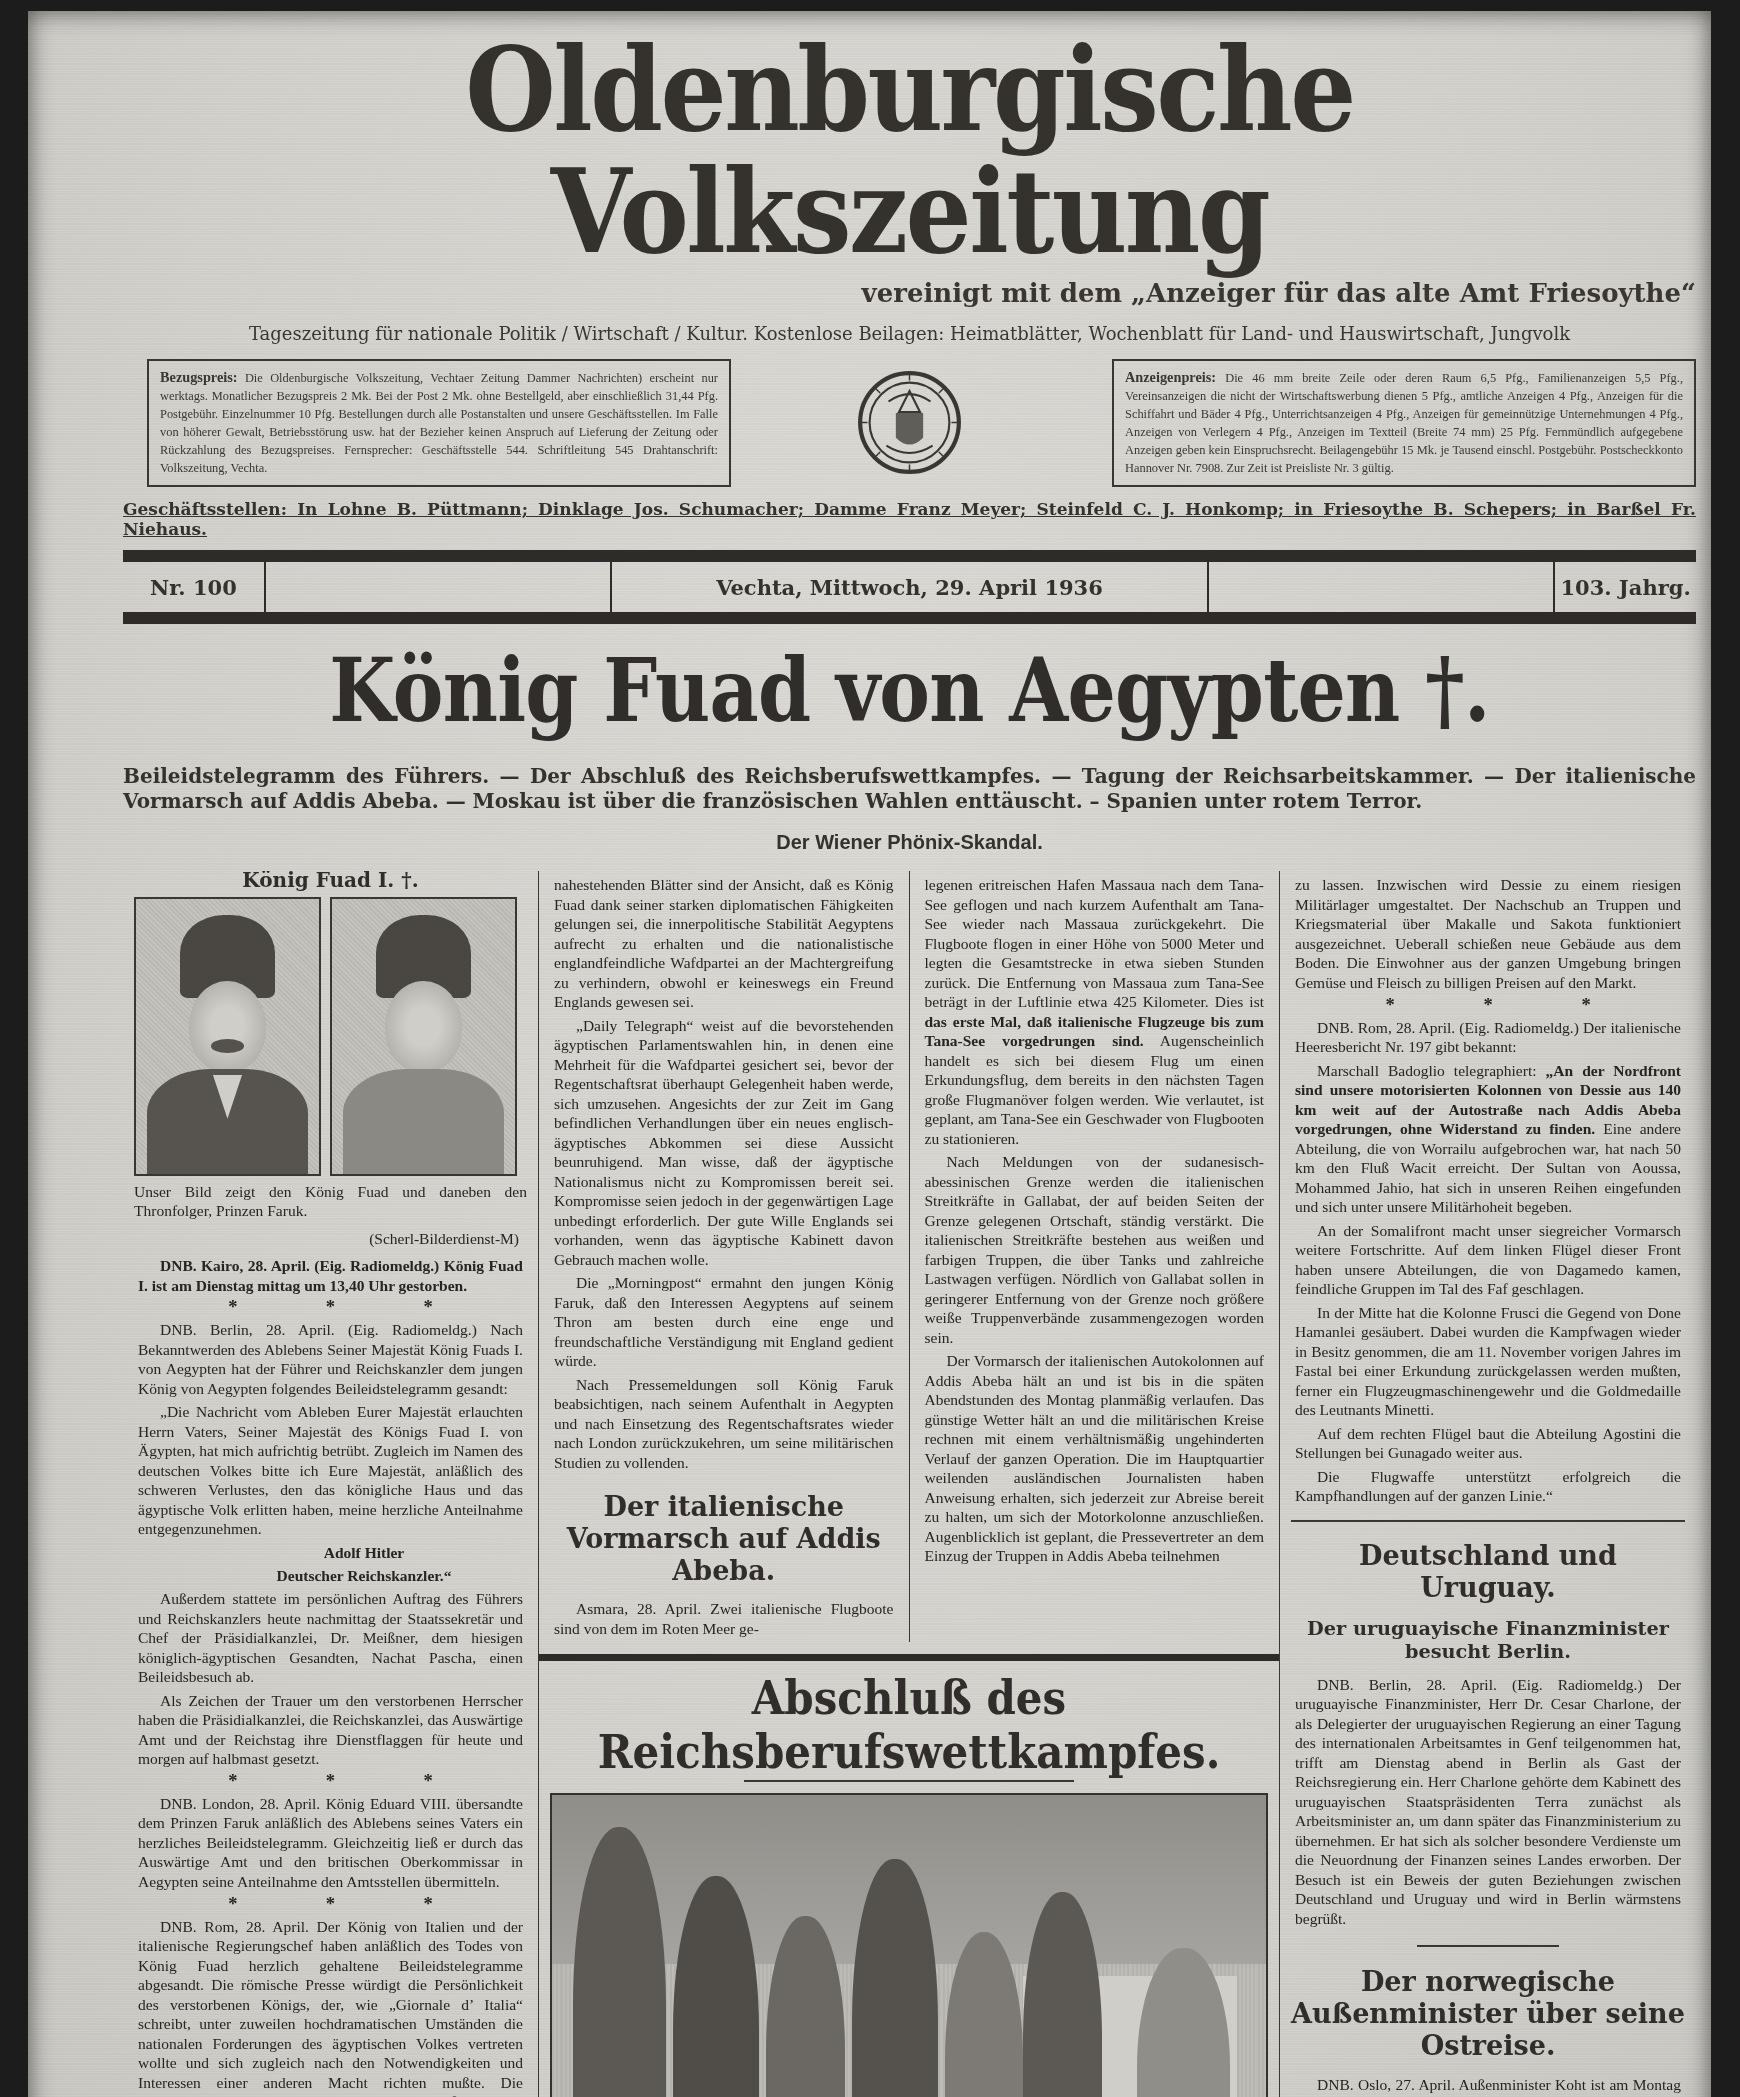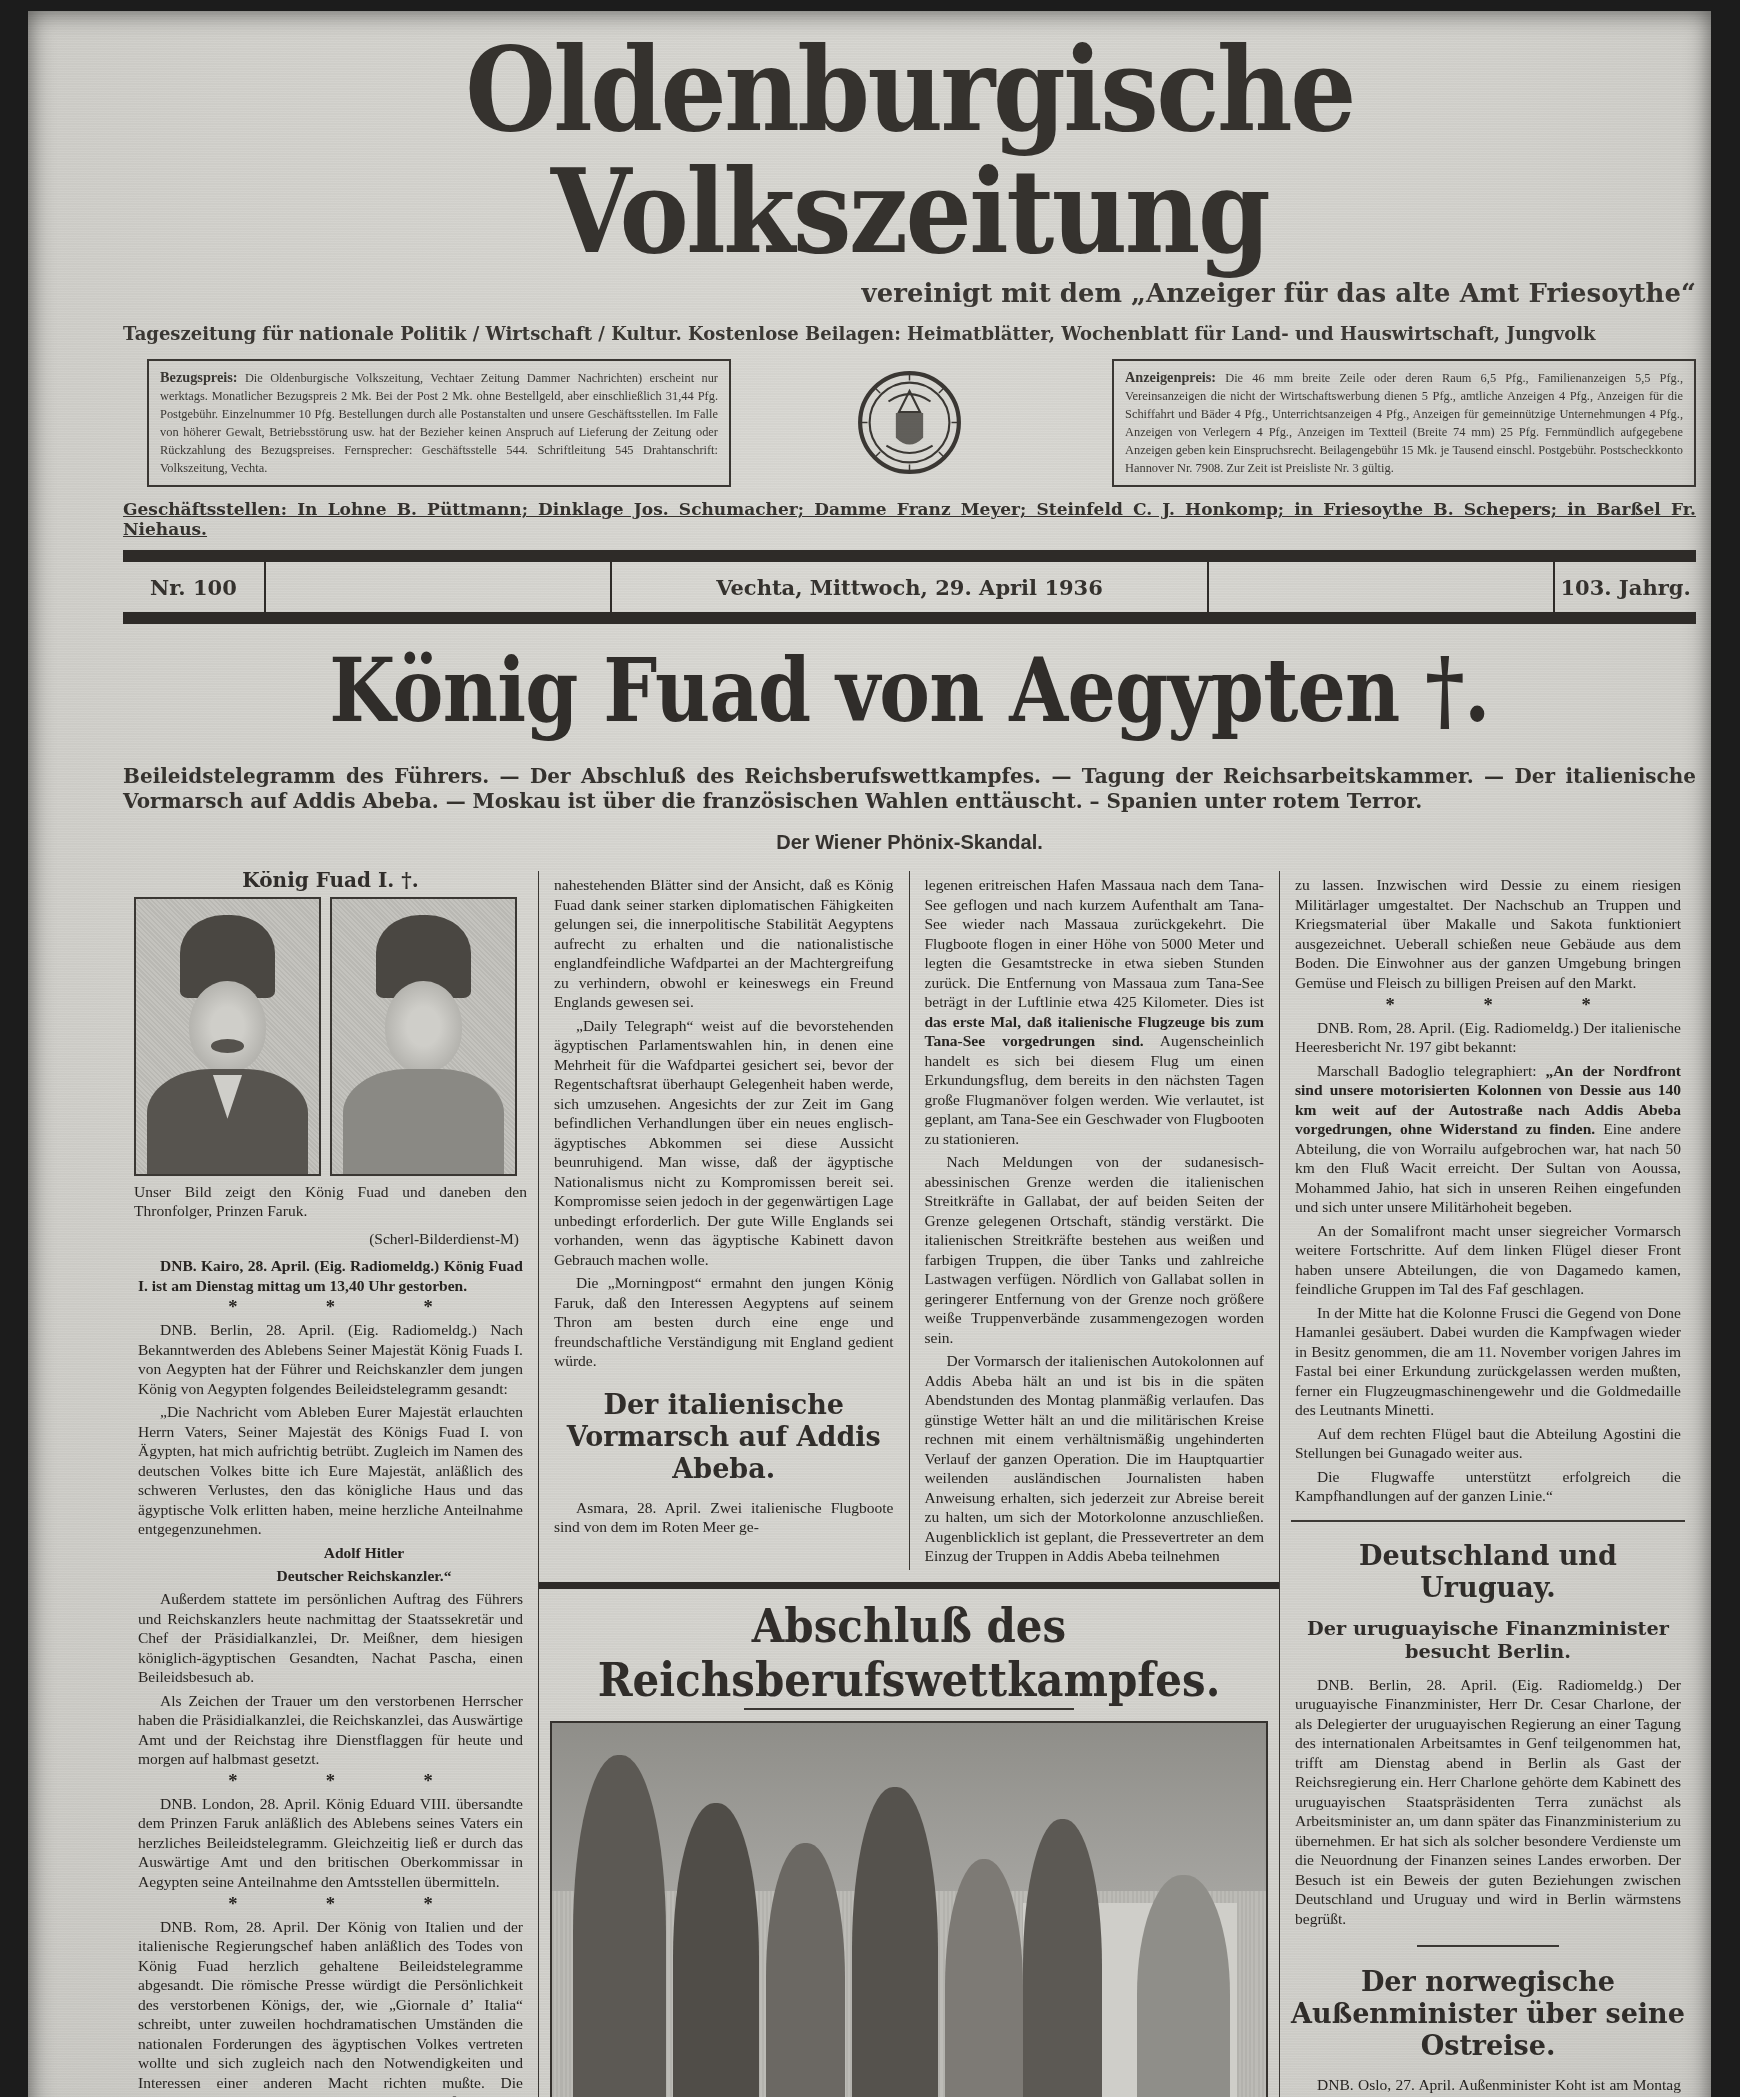--- a/index.html
+++ b/index.html
@@ -6,21 +6,21 @@
   body{width:1740px;height:2376px;position:relative;font-family:"Liberation Serif",serif;color:#272421;}
   .paper{position:absolute;left:28px;top:11px;width:1683px;height:2326px;background:#d4d3ce;
     background-image:repeating-linear-gradient(0deg,rgba(0,0,0,.018) 0 1.3px,rgba(255,255,255,.02) 1.3px 2.5px),
       radial-gradient(ellipse at 50% 30%,#dad9d4 0%,#d2d1cc 60%,#c8c7c2 100%);
     overflow:hidden;box-shadow:0 0 25px rgba(0,0,0,.6) inset;}
   .content{padding:12.6px 15px 0 95px;}
   
   .mast-title{font-family:"DejaVu Serif",serif;font-weight:bold;font-size:104px;line-height:1.05;
     letter-spacing:-2.5px;text-align:center;color:#35322e;transform:scaleY(1.12);margin-top:17px;}
   .mast-sub{font-family:"DejaVu Serif",serif;font-weight:bold;font-size:26px;text-align:right;margin-top:19.3px;color:#3a3733;}
-  .mast-tag{font-family:"DejaVu Serif",serif;font-weight:bold;font-size:18px;margin-top:14.3px;color:#3a3733;}
+  .mast-tag{font-family:"DejaVu Serif",serif;font-weight:normal;font-size:18px;text-align:center;margin-top:14.3px;color:#3a3733;}
   .price-row{display:flex;align-items:center;justify-content:space-between;margin-top:15px;}
   .price-box{width:558px;border:2.9px solid #3a3733;padding:7.6px 11px;font-size:12.4px;line-height:18px;text-align:justify;color:#3a3733;margin-left:24px;}
   .price-box b{font-size:14.3px;}
   .seal{width:105px;height:105px;flex:0 0 105px;margin:0 4.2px;}
   .offices{font-family:"DejaVu Serif",serif;font-weight:bold;font-size:17px;margin-top:12.6px;text-align:justify;color:#35322e;text-decoration:underline;}
   .datebar{margin-top:11px;border-top:12.6px solid #2e2b28;border-bottom:12.6px solid #2e2b28;display:flex;height:50px;align-items:center;}
   .datebar .cell{height:100%;display:flex;align-items:center;justify-content:center;
     font-family:"DejaVu Serif",serif;font-weight:bold;font-size:21px;color:#35322e;}
   .c1{width:9%;}.c2{width:22%;border-left:2.1px solid #2e2b28;}.c3{width:38%;border-left:2.1px solid #2e2b28;}
   .c4{width:22%;border-left:2.1px solid #2e2b28;}.c5{width:9%;border-left:2.1px solid #2e2b28;}
@@ -174,20 +174,21 @@
         <p class="p">DNB. Rom, 28. April. Der König von Italien und der italienische Regierungschef haben anläßlich des Todes von König Fuad herzlich gehaltene Beileidstelegramme abgesandt. Die römische Presse würdigt die Persönlichkeit des verstorbenen Königs, der, wie „Giornale d’ Italia“ schreibt, unter zuweilen hochdramatischen Umständen die nationalen Forderungen des ägyptischen Volkes vertreten wollte und sich zugleich nach den Notwendigkeiten und Interessen einer anderen Macht richten mußte. Die Geschichte werde einmal anerkennen müssen, daß Aegypten unter König Fuad wirksame Fortschritte gemacht habe.</p>
 
       </div>
 
       <div class="colgroup">
         <div class="cols23">
           <div class="col col2">
             <p class="p cont">nahestehenden Blätter sind der Ansicht, daß es König Fuad dank seiner starken diplomatischen Fähigkeiten gelungen sei, die innerpolitische Stabilität Aegyptens aufrecht zu erhalten und die nationalistische englandfeindliche Wafdpartei an der Machtergreifung zu verhindern, obwohl er keineswegs ein Freund Englands gewesen sei.</p>
             <p class="p">„Daily Telegraph“ weist auf die bevorstehenden ägyptischen Parlamentswahlen hin, in denen eine Mehrheit für die Wafdpartei gesichert sei, bevor der Regentschaftsrat überhaupt Gelegenheit haben werde, sich umzusehen. Angesichts der zur Zeit im Gang befindlichen Verhandlungen über ein neues englisch-ägyptisches Abkommen sei diese Aussicht beunruhigend. Man wisse, daß der ägyptische Nationalismus nicht zu Kompromissen bereit sei. Kompromisse seien jedoch in der gegenwärtigen Lage unbedingt erforderlich. Der gute Wille Englands sei vorhanden, wenn das ägyptische Kabinett davon Gebrauch machen wolle.</p>
             <p class="p">Die „Morningpost“ ermahnt den jungen König Faruk, daß den Interessen Aegyptens auf seinem Thron am besten durch eine enge und freundschaftliche Verständigung mit England gedient würde.</p>
+            <p class="p">Nach Pressemeldungen soll König Faruk beabsichtigen, nach seinem Aufenthalt in Aegypten und nach Einsetzung des Regentschaftsrates wieder nach London zurückzukehren, um seine militärischen Studien zu vollenden.</p>
             <p class="subhead">Der italienische Vormarsch auf Addis Abeba.</p>
             <p class="p">Asmara, 28. April. Zwei italienische Flugboote sind von dem im Roten Meer ge-</p>
           </div>
           <div class="col col3">
             <p class="p cont"><span>legenen eritreischen Hafen Massaua nach dem Tana-See geflogen und nach kurzem Aufenthalt am Tana-See wieder nach Massaua zurückgekehrt. Die Flugboote flogen in einer Höhe von 5000 Meter und legten die Gesamtstrecke in etwa sieben Stunden zurück. Die Entfernung von Massaua zum Tana-See beträgt in der Luftlinie etwa 425 Kilometer. Dies ist </span><b>das erste Mal, daß italienische Flugzeuge bis zum Tana-See vorgedrungen sind.</b><span> Augenscheinlich handelt es sich bei diesem Flug um einen Erkundungsflug, dem bereits in den nächsten Tagen große Flugmanöver folgen werden. Wie verlautet, ist geplant, am Tana-See ein Geschwader von Flugbooten zu stationieren.</span></p>
             <p class="p">Nach Meldungen von der sudanesisch-abessinischen Grenze werden die italienischen Streitkräfte in Gallabat, der auf beiden Seiten der Grenze gelegenen Ortschaft, ständig verstärkt. Die italienischen Streitkräfte bestehen aus weißen und farbigen Truppen, die über Tanks und zahlreiche Lastwagen verfügen. Nördlich von Gallabat sollen in geringerer Entfernung von der Grenze noch größere weiße Truppenverbände zusammengezogen worden sein.</p>
             <p class="p">Der Vormarsch der italienischen Autokolonnen auf Addis Abeba hält an und ist bis in die späten Abendstunden des Montag planmäßig verlaufen. Das günstige Wetter hält an und die militärischen Kreise rechnen mit einem verhältnismäßig ungehinderten Verlauf der ganzen Operation. Die im Hauptquartier weilenden ausländischen Journalisten haben Anweisung erhalten, sich jederzeit zur Abreise bereit zu halten, um sich der Motorkolonne anzuschließen. Augenblicklich ist geplant, die Pressevertreter an dem Einzug der Truppen in Addis Abeba teilnehmen</p>
           </div>
         </div>
 

